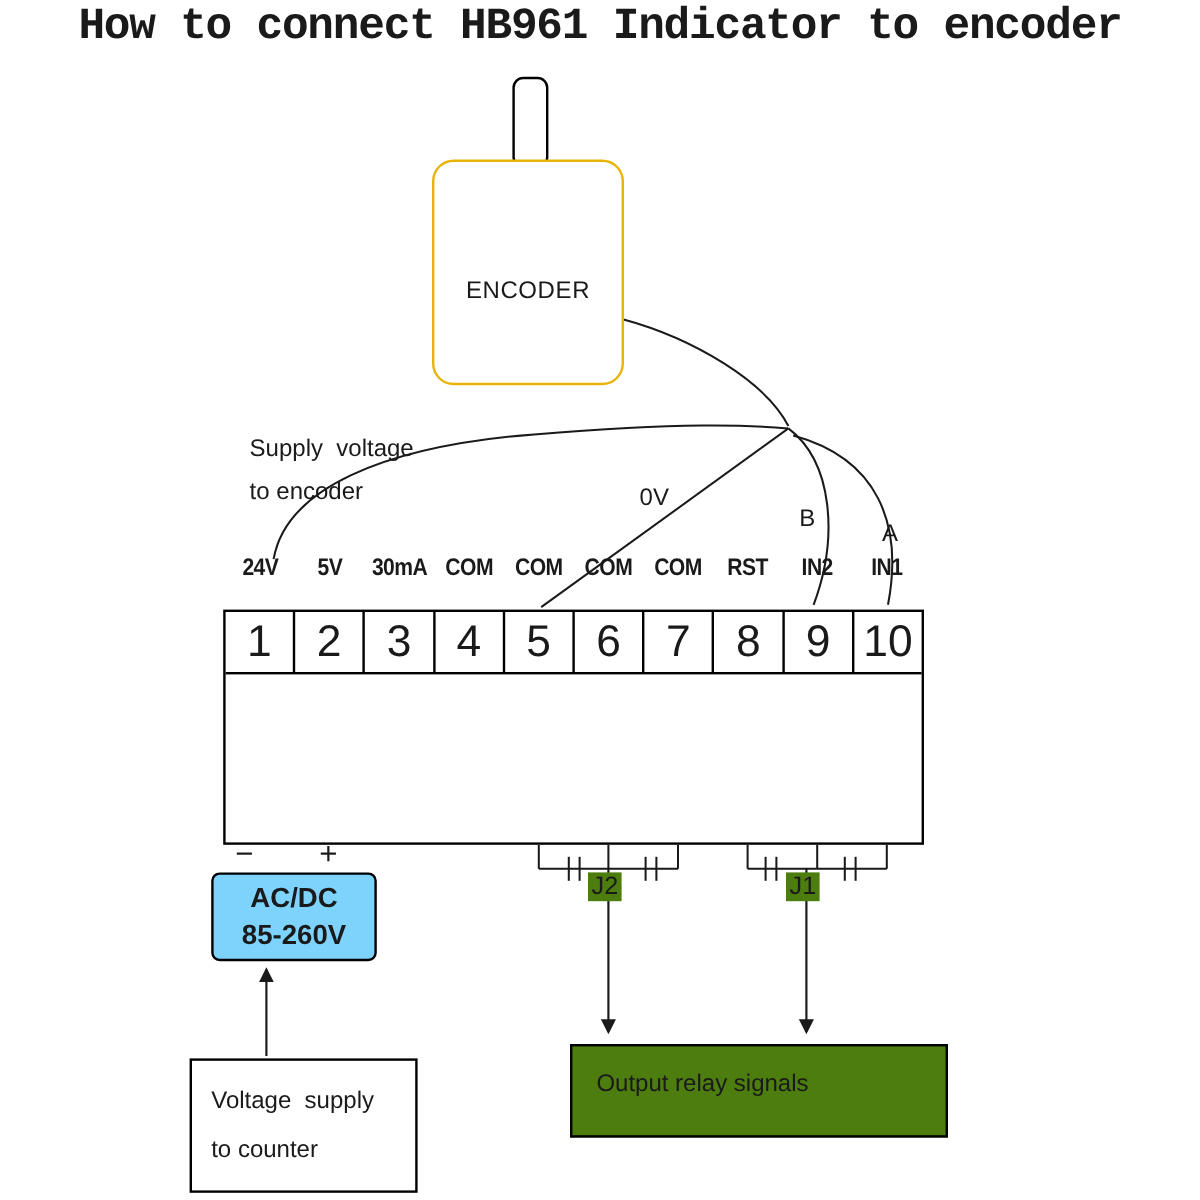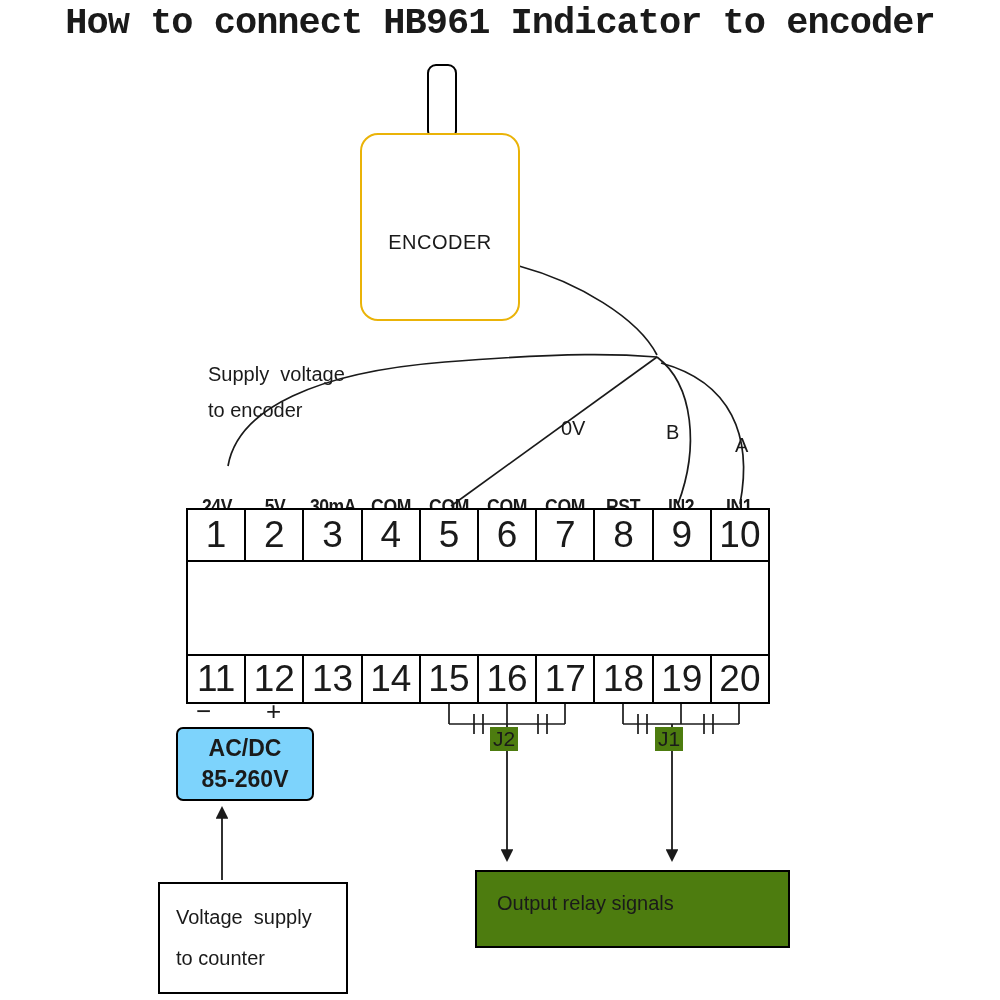--- a/index.html
+++ b/index.html
@@ -31,27 +31,27 @@
   .encoder-body {
     position: absolute; left: 360px; top: 133px; width: 160px; height: 188px;
     border: 2px solid #eab308; border-radius: 18px; background: #fff;
     display: flex; align-items: center; justify-content: center;
     padding-top: 30px; font-size: 20px; letter-spacing: .5px;
   }
 
   .note { position: absolute; font-size: 20px; white-space: pre; }
   .supply1 { left: 208px; top: 363px; }
   .supply2 { left: 208px; top: 399px; }
-  .zerov   { left: 533px; top: 417px; margin-left: 28px; }
+  .zerov   { left: 533px; top: 404px; }
   .phaseb  { left: 666px; top: 421px; }
   .phasea  { left: 735px; top: 434px; }
 
   .term-labels {
-    position: absolute; left: 188px; top: 488px; width: 580px; height: 30px;
-    display: flex; align-items: flex-end;
+    position: absolute; left: 188px; top: 462px; width: 580px; height: 30px;
+    display: flex; 
   }
   .term-labels span {
     flex: 1; text-align: center; font-weight: 700; font-size: 20px;
     letter-spacing: -0.5px; transform: scaleX(.88);
   }
 
   .term-block {
     position: absolute; left: 186px; top: 508px; width: 584px; height: 196px;
     border: 2px solid #000; background: #fff;
     display: flex; flex-direction: column; justify-content: space-between;
@@ -187,32 +187,20 @@
       <div class="cell">2</div>
       <div class="cell">3</div>
       <div class="cell">4</div>
       <div class="cell">5</div>
       <div class="cell">6</div>
       <div class="cell">7</div>
       <div class="cell">8</div>
       <div class="cell">9</div>
       <div class="cell">10</div>
     </div>
-    <div class="term-row bottom">
-      <div class="cell">11</div>
-      <div class="cell">12</div>
-      <div class="cell">13</div>
-      <div class="cell">14</div>
-      <div class="cell">15</div>
-      <div class="cell">16</div>
-      <div class="cell">17</div>
-      <div class="cell">18</div>
-      <div class="cell">19</div>
-      <div class="cell">20</div>
-    </div>
   </div>
 
   <div class="polarity minus">−</div>
   <div class="polarity plus">+</div>
 
   <div class="acdc">
     <div>AC/DC</div>
     <div>85-260V</div>
   </div>
 

